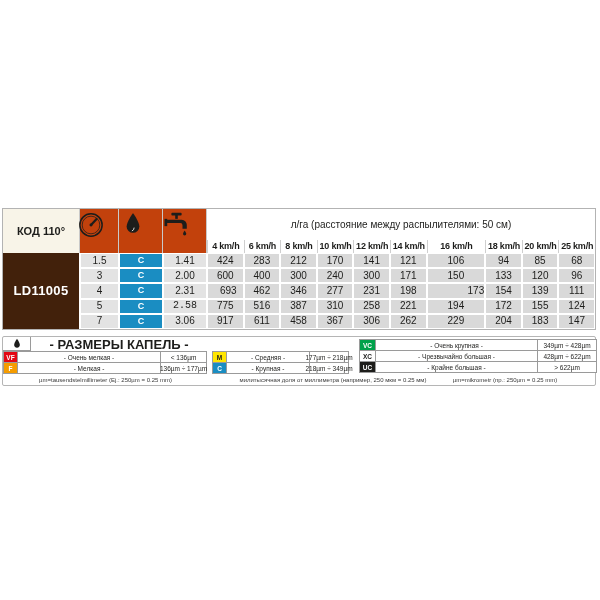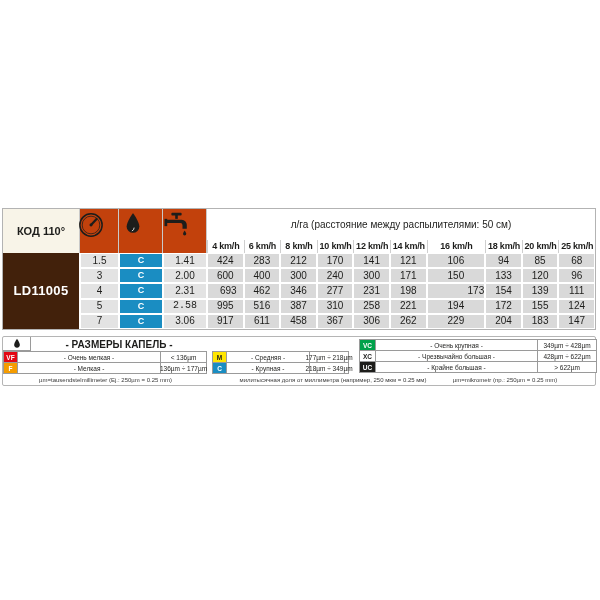--- a/index.html
+++ b/index.html
@@ -33,21 +33,21 @@
   .b{background:#1a8dc2;color:#ffffff;font-weight:bold;font-size:9px;border:1px solid #ffffff;}
   
   .legend{
     position:absolute;left:2px;top:336px;width:594px;height:50px;box-sizing:border-box;
     border:1px solid #b5b5b5;border-radius:2px;background:#ffffff;
   }
   .ldropbox{position:absolute;left:0;top:0;width:28px;height:14px;box-sizing:border-box;
     border-right:1px solid #9a9a9a;border-bottom:1px solid #9a9a9a;
     display:flex;align-items:center;justify-content:center;}
   .ltitle{position:absolute;left:28px;top:0;width:176px;height:14px;display:flex;
-    align-items:center;justify-content:center;font-weight:bold;font-size:10px;}
+    align-items:center;justify-content:center;font-weight:bold;font-size:13px;}
   .lgroup{position:absolute;display:flex;flex-direction:column;}
   .lg0{left:0;top:14px;width:204px;}
   .lg1{left:209px;top:14px;width:137px;}
   .lg2{left:356px;top:2px;width:238px;}
   .lrow{display:flex;height:12px;margin-top:-1px;}
   .lrow:first-child{margin-top:0;}
   .lchip{width:15px;display:flex;align-items:center;justify-content:center;
     font-weight:bold;font-size:6.5px;box-sizing:border-box;border:1px solid #9a9a9a;}
   .lg2 .lchip{width:17px;}
   .llabel{flex:1;display:flex;align-items:center;justify-content:center;font-size:6.5px;
@@ -155,21 +155,21 @@
     <div class="cell g" style="grid-area: 5 / 8;">277</div>
     <div class="cell g" style="grid-area: 5 / 9;">231</div>
     <div class="cell g" style="grid-area: 5 / 10;">198</div>
     <div class="cell g" style="grid-area: 5 / 11; padding-left: 40px;">173</div>
     <div class="cell g" style="grid-area: 5 / 12;">154</div>
     <div class="cell g" style="grid-area: 5 / 13;">139</div>
     <div class="cell g" style="grid-area: 5 / 14;">111</div>
     <div class="cell g2" style="grid-area: 6 / 2;">5</div>
     <div class="cell b" style="grid-area: 6 / 3;">C</div>
     <div class="cell g2" style="grid-area: 6 / 4; font-family: Liberation Mono, monospace;">2.58</div>
-    <div class="cell g" style="grid-area: 6 / 5;">995</div>
+    <div class="cell g" style="grid-area: 6 / 5;">775</div>
     <div class="cell g" style="grid-area: 6 / 6;">516</div>
     <div class="cell g" style="grid-area: 6 / 7;">387</div>
     <div class="cell g" style="grid-area: 6 / 8;">310</div>
     <div class="cell g" style="grid-area: 6 / 9;">258</div>
     <div class="cell g" style="grid-area: 6 / 10;">221</div>
     <div class="cell g" style="grid-area: 6 / 11;">194</div>
     <div class="cell g" style="grid-area: 6 / 12;">172</div>
     <div class="cell g" style="grid-area: 6 / 13;">155</div>
     <div class="cell g" style="grid-area: 6 / 14;">124</div>
     <div class="cell g2" style="grid-area: 7 / 2;">7</div>

